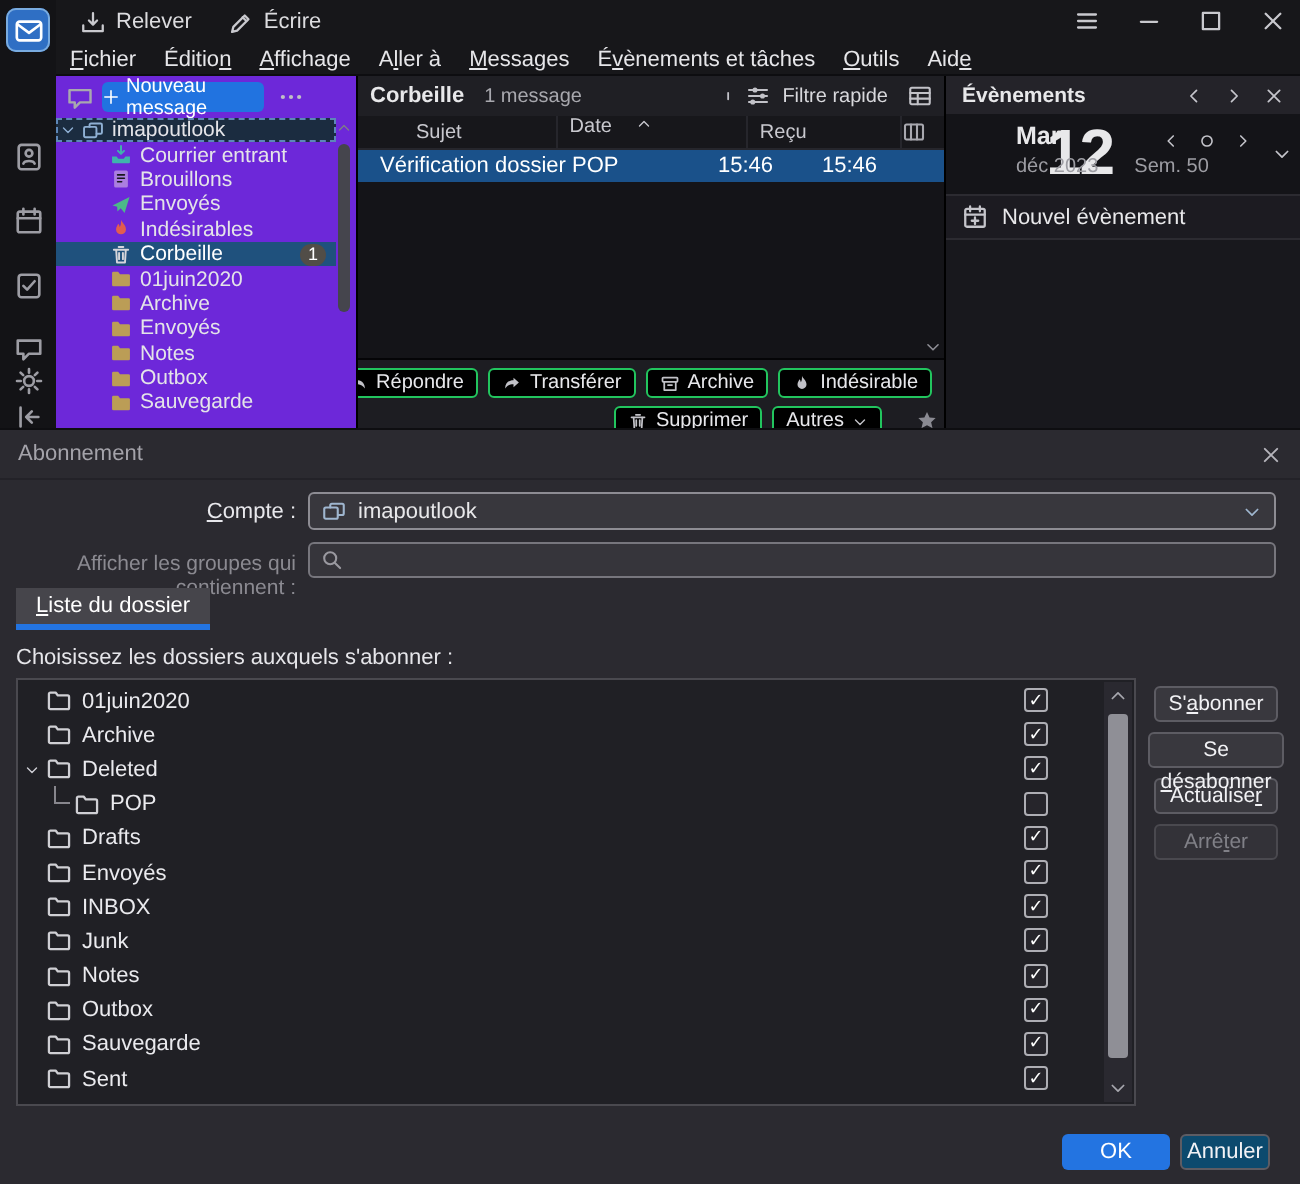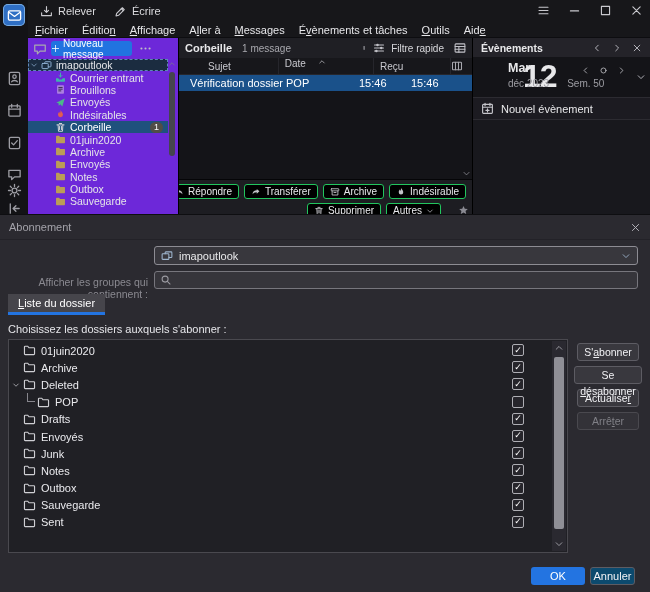--- a/index.html
+++ b/index.html
@@ -575,20 +575,21 @@
 
   <div class="dialog">
     <div class="dlg-title">
       <span>Abonnement</span>
       <span class="ic dlg-close">
           <svg viewBox="0 0 16 16">
             <path d="M3.5 3.5l9 9M12.5 3.5l-9 9" fill="none" stroke="currentColor" stroke-width="1.4" stroke-linecap="round" stroke-linejoin="round"></path>
           </svg>
         </span>
     </div>
+    <div class="lbl-account" id="acclabel"><u>C</u>ompte :</div>
     <div class="dd-account">
       <span class="ic">
           <svg viewBox="0 0 16 16">
             <rect x="1.5" y="5" width="9" height="7.5" rx="1" fill="none" stroke="currentColor" stroke-width="1.4" stroke-linecap="round" stroke-linejoin="round"></rect>
             <path d="M5.5 5V3.5a1 1 0 011-1h7a1 1 0 011 1V9a1 1 0 01-1 1h-2.9" fill="none" stroke="currentColor" stroke-width="1.4" stroke-linecap="round" stroke-linejoin="round"></path>
           </svg>
         </span>
       <span>imapoutlook</span>
       <span class="ic chev" style="width:10px;height:10px;">
           <svg viewBox="0 0 16 16">
@@ -675,20 +676,30 @@
     <span>Envoyés</span>
     <span class="cb on"></span>
   </div>
           <div class="dl-row">
     <span class="gutter"></span>
             <span class="ic f-ic">
               <svg viewBox="0 0 16 16">
                 <path d="M1.8 3.7a.9.9 0 01.9-.9h3.2l1.4 1.8h6a.9.9 0 01.9.9v6.6a.9.9 0 01-.9.9h-10.6a.9.9 0 01-.9-.9z" fill="none" stroke="currentColor" stroke-width="1.4" stroke-linecap="round" stroke-linejoin="round"></path>
               </svg>
             </span>
+    <span>INBOX</span>
+    <span class="cb on"></span>
+  </div>
+          <div class="dl-row">
+    <span class="gutter"></span>
+            <span class="ic f-ic">
+              <svg viewBox="0 0 16 16">
+                <path d="M1.8 3.7a.9.9 0 01.9-.9h3.2l1.4 1.8h6a.9.9 0 01.9.9v6.6a.9.9 0 01-.9.9h-10.6a.9.9 0 01-.9-.9z" fill="none" stroke="currentColor" stroke-width="1.4" stroke-linecap="round" stroke-linejoin="round"></path>
+              </svg>
+            </span>
     <span>Junk</span>
     <span class="cb on"></span>
   </div>
           <div class="dl-row">
     <span class="gutter"></span>
             <span class="ic f-ic">
               <svg viewBox="0 0 16 16">
                 <path d="M1.8 3.7a.9.9 0 01.9-.9h3.2l1.4 1.8h6a.9.9 0 01.9.9v6.6a.9.9 0 01-.9.9h-10.6a.9.9 0 01-.9-.9z" fill="none" stroke="currentColor" stroke-width="1.4" stroke-linecap="round" stroke-linejoin="round"></path>
               </svg>
             </span>

